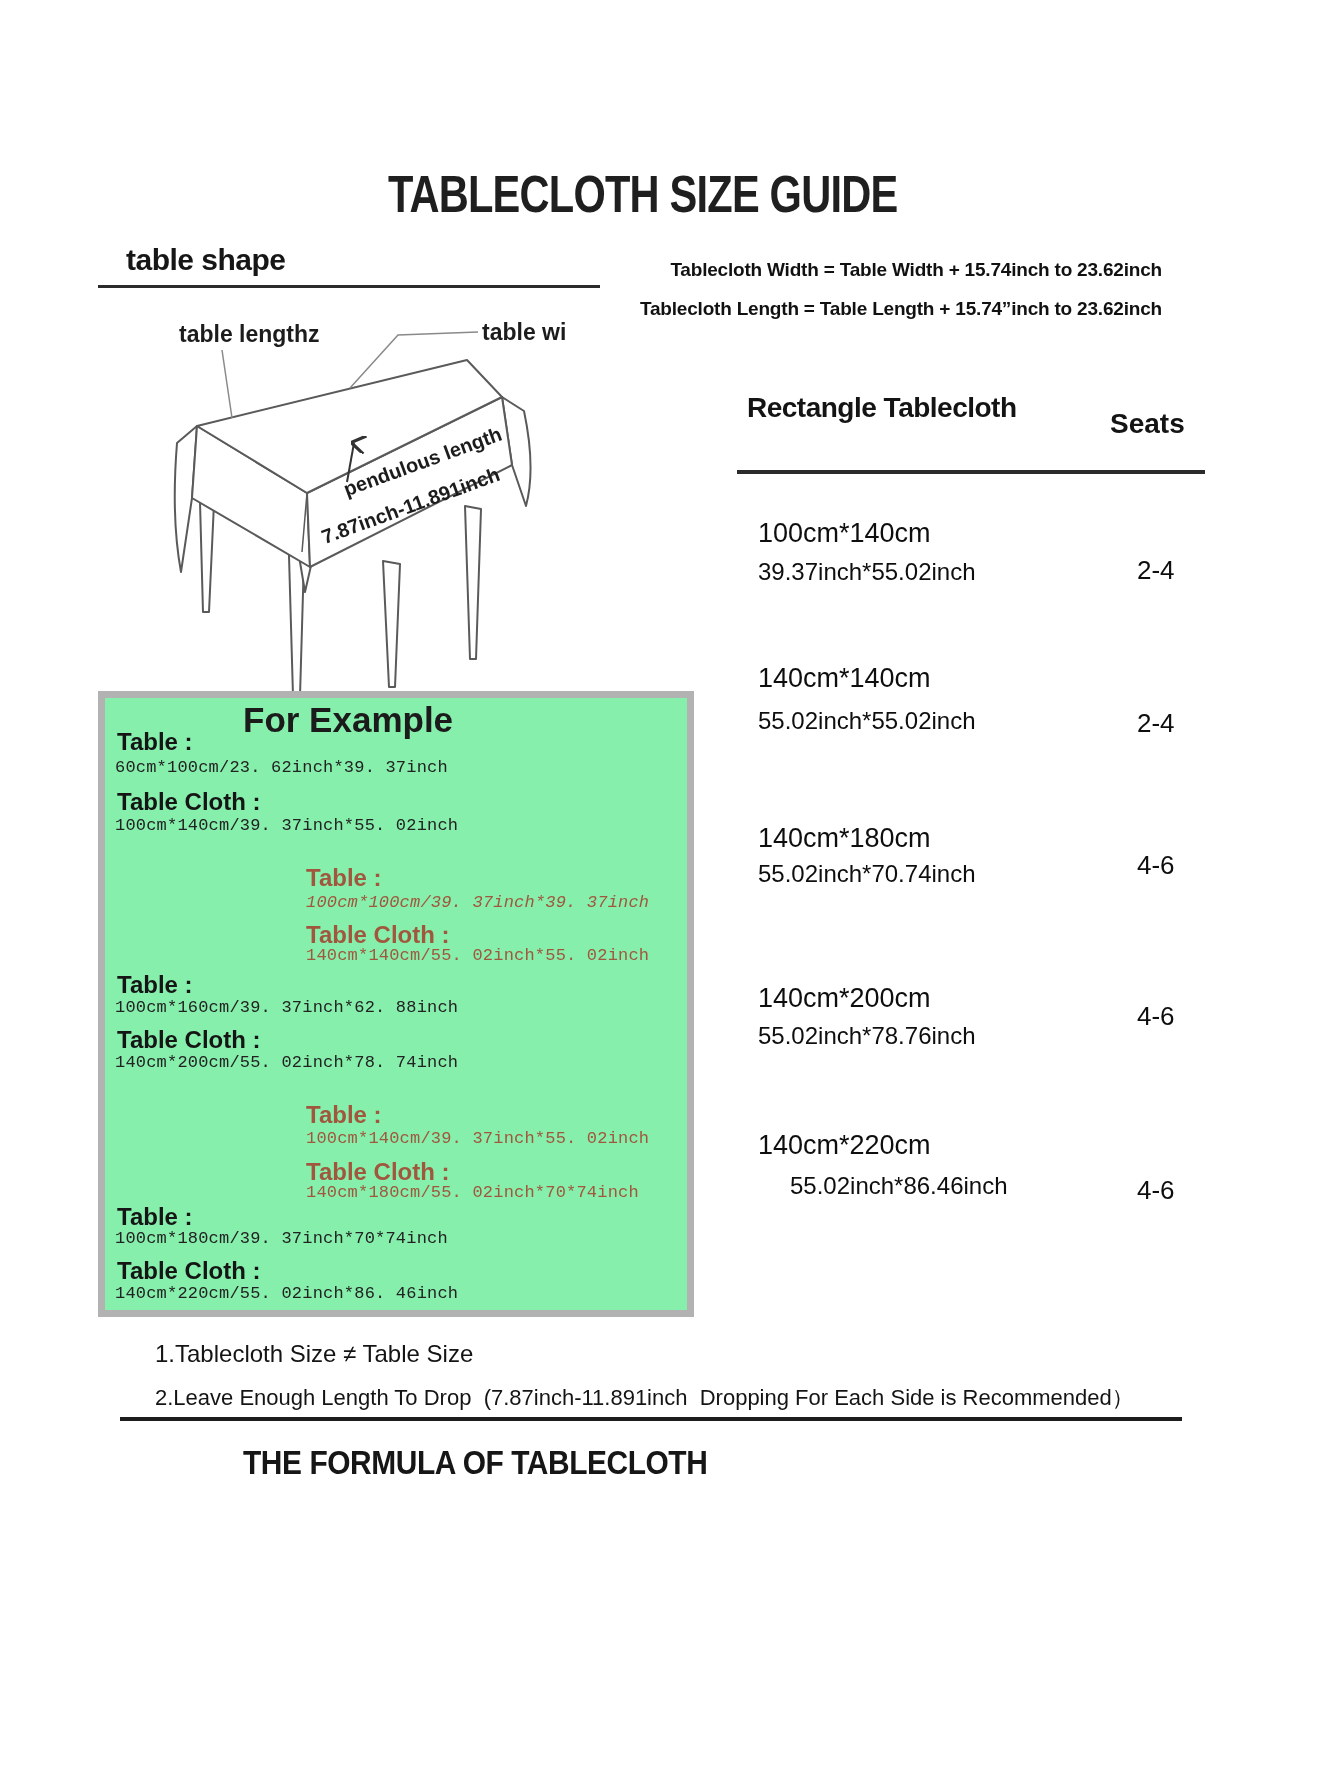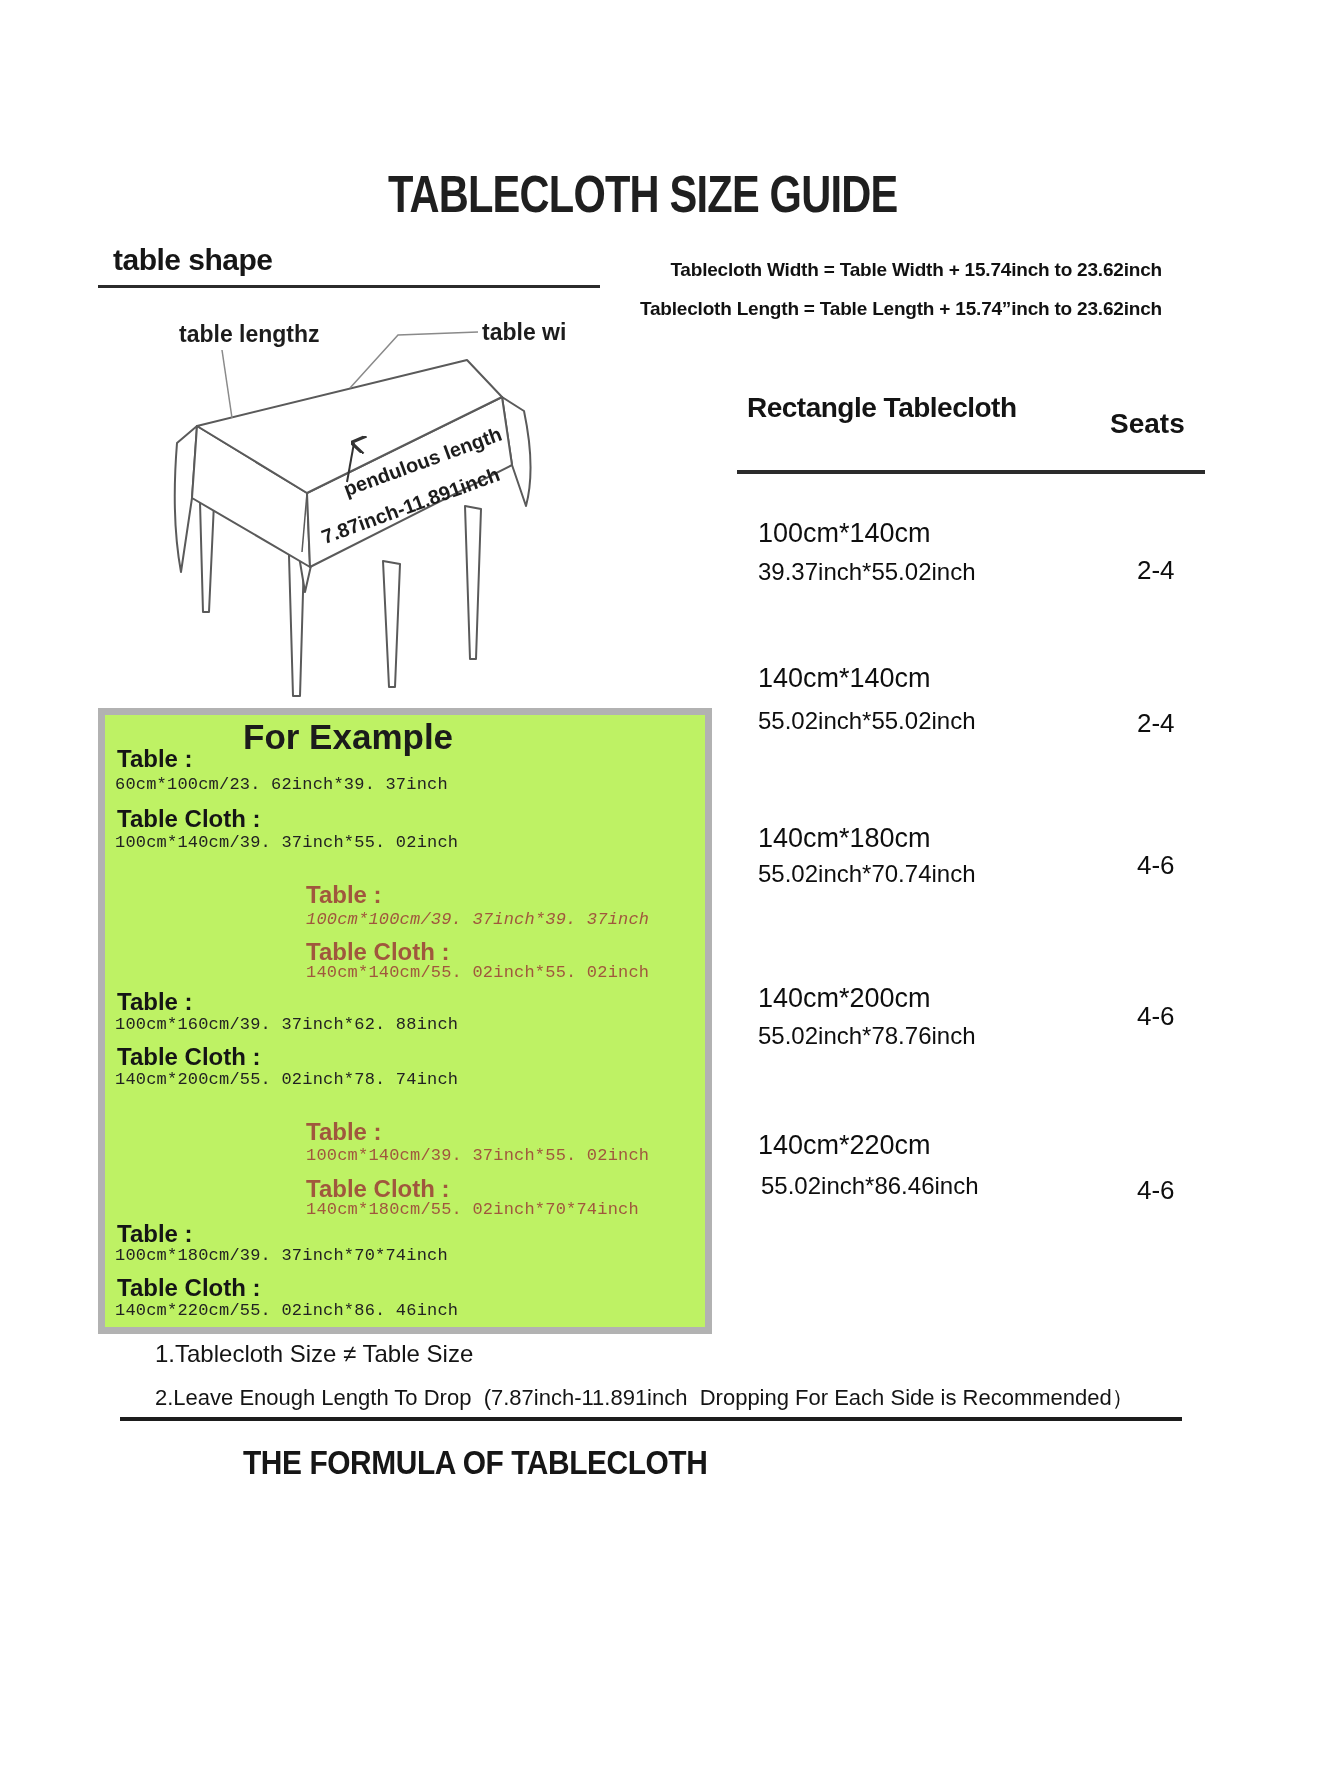--- a/index.html
+++ b/index.html
@@ -10,22 +10,22 @@
          transform-origin:left top;color:#1f1f1f;white-space:nowrap;}
   .section-head{font-size:30px;font-weight:bold;letter-spacing:-0.5px;color:#161616;}
   .rule{background:#2b2b2b;}
   .formula{font-size:19px;font-weight:bold;letter-spacing:-0.2px;line-height:39px;
            color:#111;white-space:nowrap;text-align:right;}
   .tbl-head1{font-size:28px;font-weight:bold;letter-spacing:-0.5px;white-space:nowrap;color:#141414;}
   .tbl-head2{font-size:28px;font-weight:bold;color:#141414;}
   .row-cm{font-size:27px;color:#0e0e0e;white-space:nowrap;}
   .row-inch{font-size:24px;color:#0e0e0e;white-space:nowrap;}
   .row-seats{font-size:26px;color:#0e0e0e;white-space:nowrap;}
-  .example-box{position:absolute;left:98px;top:708px;width:582px;height:612px;
-               border:7px solid #b2b2b2;background:#bef264;padding-left:18px;}
+  .example-box{position:absolute;left:98px;top:691px;width:582px;height:612px;
+               border:7px solid #b2b2b2;background:#86efac;}
   .ex-title{position:absolute;left:138px;top:2px;font-size:35px;font-weight:bold;
             color:#1b1b1b;white-space:nowrap;}
   .ex-label{position:absolute;font-size:24px;font-weight:bold;color:#151515;white-space:nowrap;}
   .ex-mono{position:absolute;font-family:"Liberation Mono",monospace;font-size:17px;
            color:#222;white-space:nowrap;letter-spacing:0.2px;}
   .brown{color:#a0573d;}
   .note{font-size:24px;color:#141414;white-space:pre;}
   .note2{font-size:22px;}
   .footer-title{font-size:34px;font-weight:bold;letter-spacing:-0.5px;transform:scaleX(0.88);
                 transform-origin:left top;color:#161616;white-space:nowrap;}
@@ -35,21 +35,21 @@
   svg .sketch{fill:#ffffff;stroke:#5a5a5a;stroke-width:2;stroke-linejoin:round;}
   svg .leader{fill:none;stroke:#8a8a8a;stroke-width:1.5;}
 </style>
 </head>
 <body>
 
 <div id="canvas">
 
   <div class="abs title" style="left:388px;top:164px;">TABLECLOTH SIZE GUIDE</div>
 
-  <div class="abs section-head" style="left:113px;top:243px;">table shape</div>
+  <div class="abs section-head" style="left:126px;top:243px;">table shape</div>
   <div class="abs rule" style="left:98px;top:285px;width:502px;height:3px;"></div>
 
   <svg class="abs" style="left:95px;top:300px;" width="470" height="405" viewBox="0 0 470 405">
     <defs>
       <marker id="ah" markerWidth="9" markerHeight="8" refX="4.5" refY="1.5" orient="auto">
         <path d="M0,7 L4.5,0 L9,7" fill="none" stroke="#333" stroke-width="1.6"></path>
       </marker>
     </defs>
 
     <path class="sketch" d="M105,202 L119,203 L114,312 L108,312 Z"></path>
@@ -98,21 +98,21 @@
 
   <div class="abs row-cm" style="left:758px;top:823px;">140cm*180cm</div>
   <div class="abs row-inch" style="left:758px;top:860px;">55.02inch*70.74inch</div>
   <div class="abs row-seats" style="left:1137px;top:850px;">4-6</div>
 
   <div class="abs row-cm" style="left:758px;top:983px;">140cm*200cm</div>
   <div class="abs row-inch" style="left:758px;top:1022px;">55.02inch*78.76inch</div>
   <div class="abs row-seats" style="left:1137px;top:1001px;">4-6</div>
 
   <div class="abs row-cm" style="left:758px;top:1130px;">140cm*220cm</div>
-  <div class="abs row-inch" style="left:761px;top:1172px;">55.02inch*86.46inch</div>
+  <div class="abs row-inch" style="left:790px;top:1172px;">55.02inch*86.46inch</div>
   <div class="abs row-seats" style="left:1137px;top:1175px;">4-6</div>
 
   <div class="example-box">
     <div class="ex-title">For Example</div>
 
     <div class="ex-label" style="left:12px;top:30px;">Table :</div>
     <div class="ex-mono" style="left:10px;top:60px;">60cm*100cm/23. 62inch*39. 37inch</div>
     <div class="ex-label" style="left:12px;top:90px;">Table Cloth :</div>
     <div class="ex-mono" style="left:10px;top:118px;">100cm*140cm/39. 37inch*55. 02inch</div>
 

